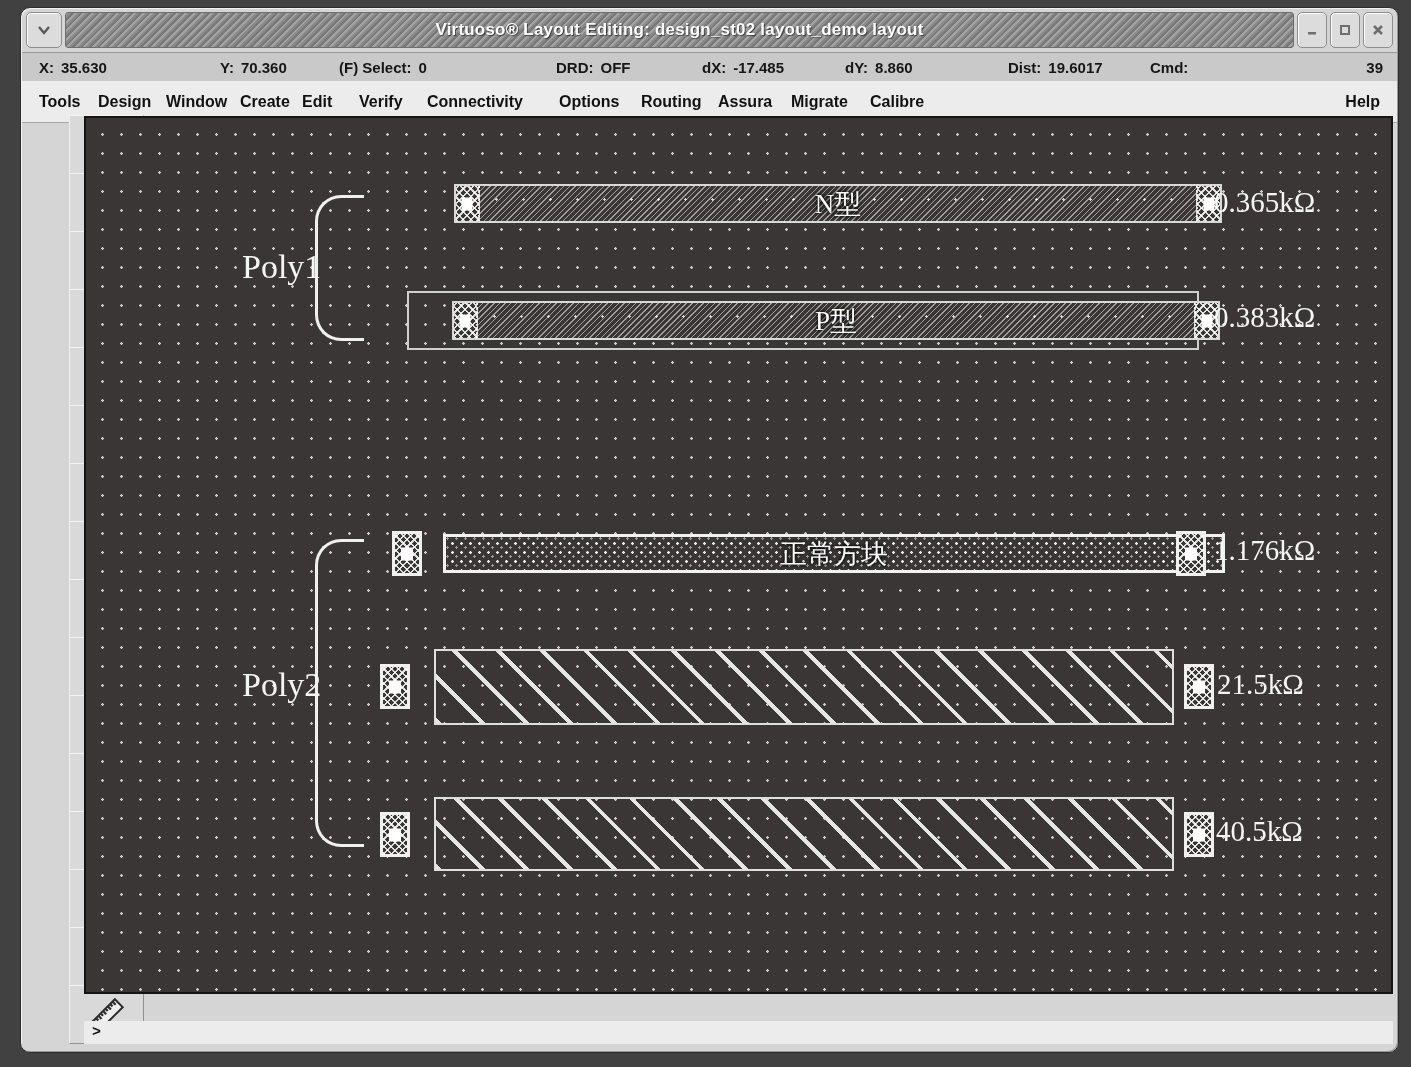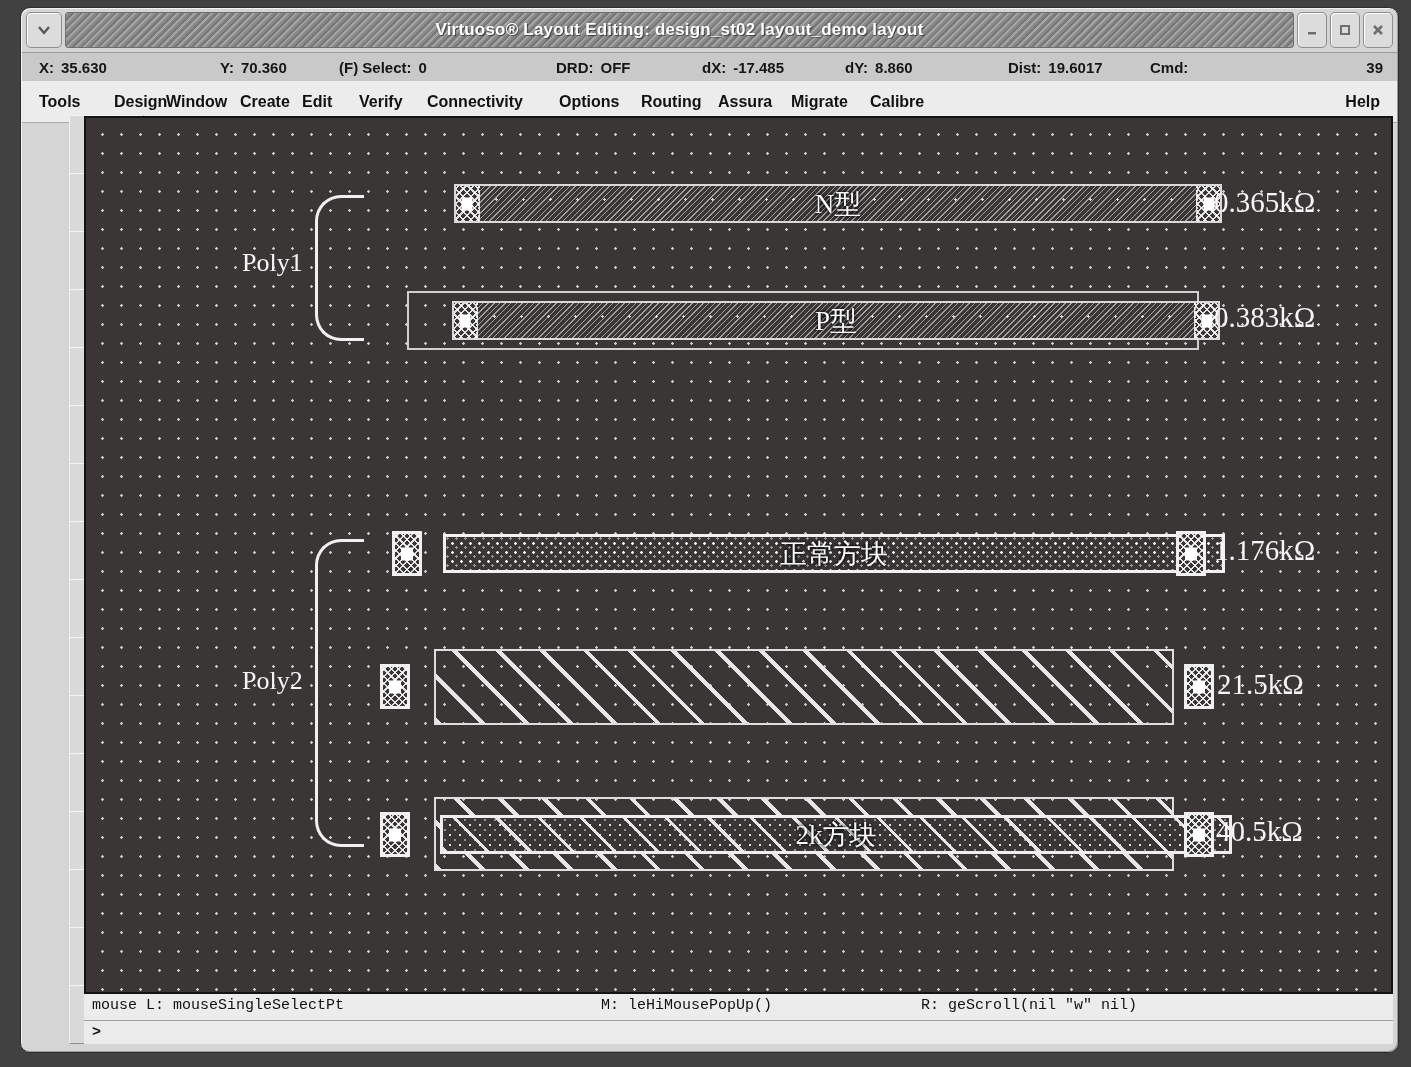--- a/index.html
+++ b/index.html
@@ -38,21 +38,21 @@
     border:2px solid #141414;overflow:hidden;
     background-image:radial-gradient(circle,rgba(236,230,230,.85) 1.1px,rgba(236,230,230,0) 1.5px);
     background-size:19px 19px;background-position:7px 7px;}
   #mousebar{position:absolute;left:0;right:0;top:878px;height:26px;background:#ececec;border-bottom:1px solid #9c9c9c;
     font-family:"Liberation Mono",monospace;font-size:15px;color:#111;}
   #promptbar{position:absolute;left:0;right:0;top:905px;bottom:0;background:#ececec;
     font-family:"Liberation Mono",monospace;font-size:15px;color:#111;}
   .fspan{position:absolute;top:3px;white-space:nowrap;}
   
   .serif{font-family:"Liberation Serif","DejaVu Sans",serif;color:#f5f5f5;}
-  .group-label{position:absolute;font-size:26px;z-index:4;}
+  .group-label{position:absolute;font-size:34px;z-index:4;}
   .bracket{position:absolute;border:3px solid #f0f0f0;border-right:none;border-radius:26px 0 0 26px;z-index:1;}
   .bar{position:absolute;background-color:#3a3636;display:flex;align-items:center;justify-content:center;z-index:2;margin-left:32px;}
   .bar-label{font-family:"Liberation Serif","DejaVu Sans",serif;color:#fbfbfb;font-size:27px;z-index:3;
     text-shadow:0 0 5px rgba(0,0,0,.95),0 0 3px rgba(0,0,0,.9);}
   .res-value{position:absolute;font-size:29px;white-space:nowrap;z-index:4;}
   .hatch-fine{border:2px solid #d9d9d9;
     background-image:radial-gradient(circle,rgba(255,255,255,.8) 1px,transparent 1.3px),
       repeating-linear-gradient(135deg,rgba(228,224,224,.62) 0 1px,transparent 1px 4px);
     background-size:27px 27px,auto;}
   .stipple{border:3px solid #f2f2f2;
@@ -144,21 +144,21 @@
         <span>Cmd:</span>
         <span></span>
       </div>
     <div class="sfield" style="right:14px">
         <span>39</span>
       </div>
   </div>
 
   <div id="menubar">
     <span class="mitem" style="left:17px">Tools</span>
-    <span class="mitem" style="left:92px">Design</span>
+    <span class="mitem" style="left:76px">Design</span>
     <span class="mitem" style="left:144px">Window</span>
     <span class="mitem" style="left:218px">Create</span>
     <span class="mitem" style="left:280px">Edit</span>
     <span class="mitem" style="left:337px">Verify</span>
     <span class="mitem" style="left:405px">Connectivity</span>
     <span class="mitem" style="left:537px">Options</span>
     <span class="mitem" style="left:619px">Routing</span>
     <span class="mitem" style="left:696px">Assura</span>
     <span class="mitem" style="left:769px">Migrate</span>
     <span class="mitem" style="left:848px">Calibre</span>
@@ -317,32 +317,24 @@
       <div class="contact-box" style="left:306px;top:413px"></div>
       <div class="contact-box" style="left:1090px;top:413px"></div>
       <div class="res-value serif" style="left:1128px;top:416px">1.176kΩ</div>
 
       <div class="band" style="left:348px;top:531px;width:736px;height:72px"></div>
       <div class="contact-box" style="left:294px;top:546px"></div>
       <div class="contact-box" style="left:1098px;top:546px"></div>
       <div class="res-value serif" style="left:1131px;top:550px">21.5kΩ</div>
 
       <div class="band" style="left:348px;top:679px;width:736px;height:70px"></div>
-      <div class="bar stipple-diag" style="left:322px;top:697px;width:786px;height:33px">
-        <span class="bar-label">2k方块</span>
-      </div>
       <div class="contact-box" style="left:294px;top:694px"></div>
       <div class="contact-box" style="left:1098px;top:694px"></div>
       <div class="res-value serif" style="left:1130px;top:697px">40.5kΩ</div>
     </div>
 
-    <div id="mousebar">
-      <span class="fspan" style="left:8px">mouse L: mouseSingleSelectPt</span>
-      <span class="fspan" style="left:517px">M: leHiMousePopUp()</span>
-      <span class="fspan" style="left:837px">R: geScroll(nil "w" nil)</span>
-    </div>
 
     <div id="promptbar">
       <span class="fspan" style="left:8px;font-weight:bold">&gt;</span>
     </div>
   </div>
 
 </div>
 
 </body></html>

